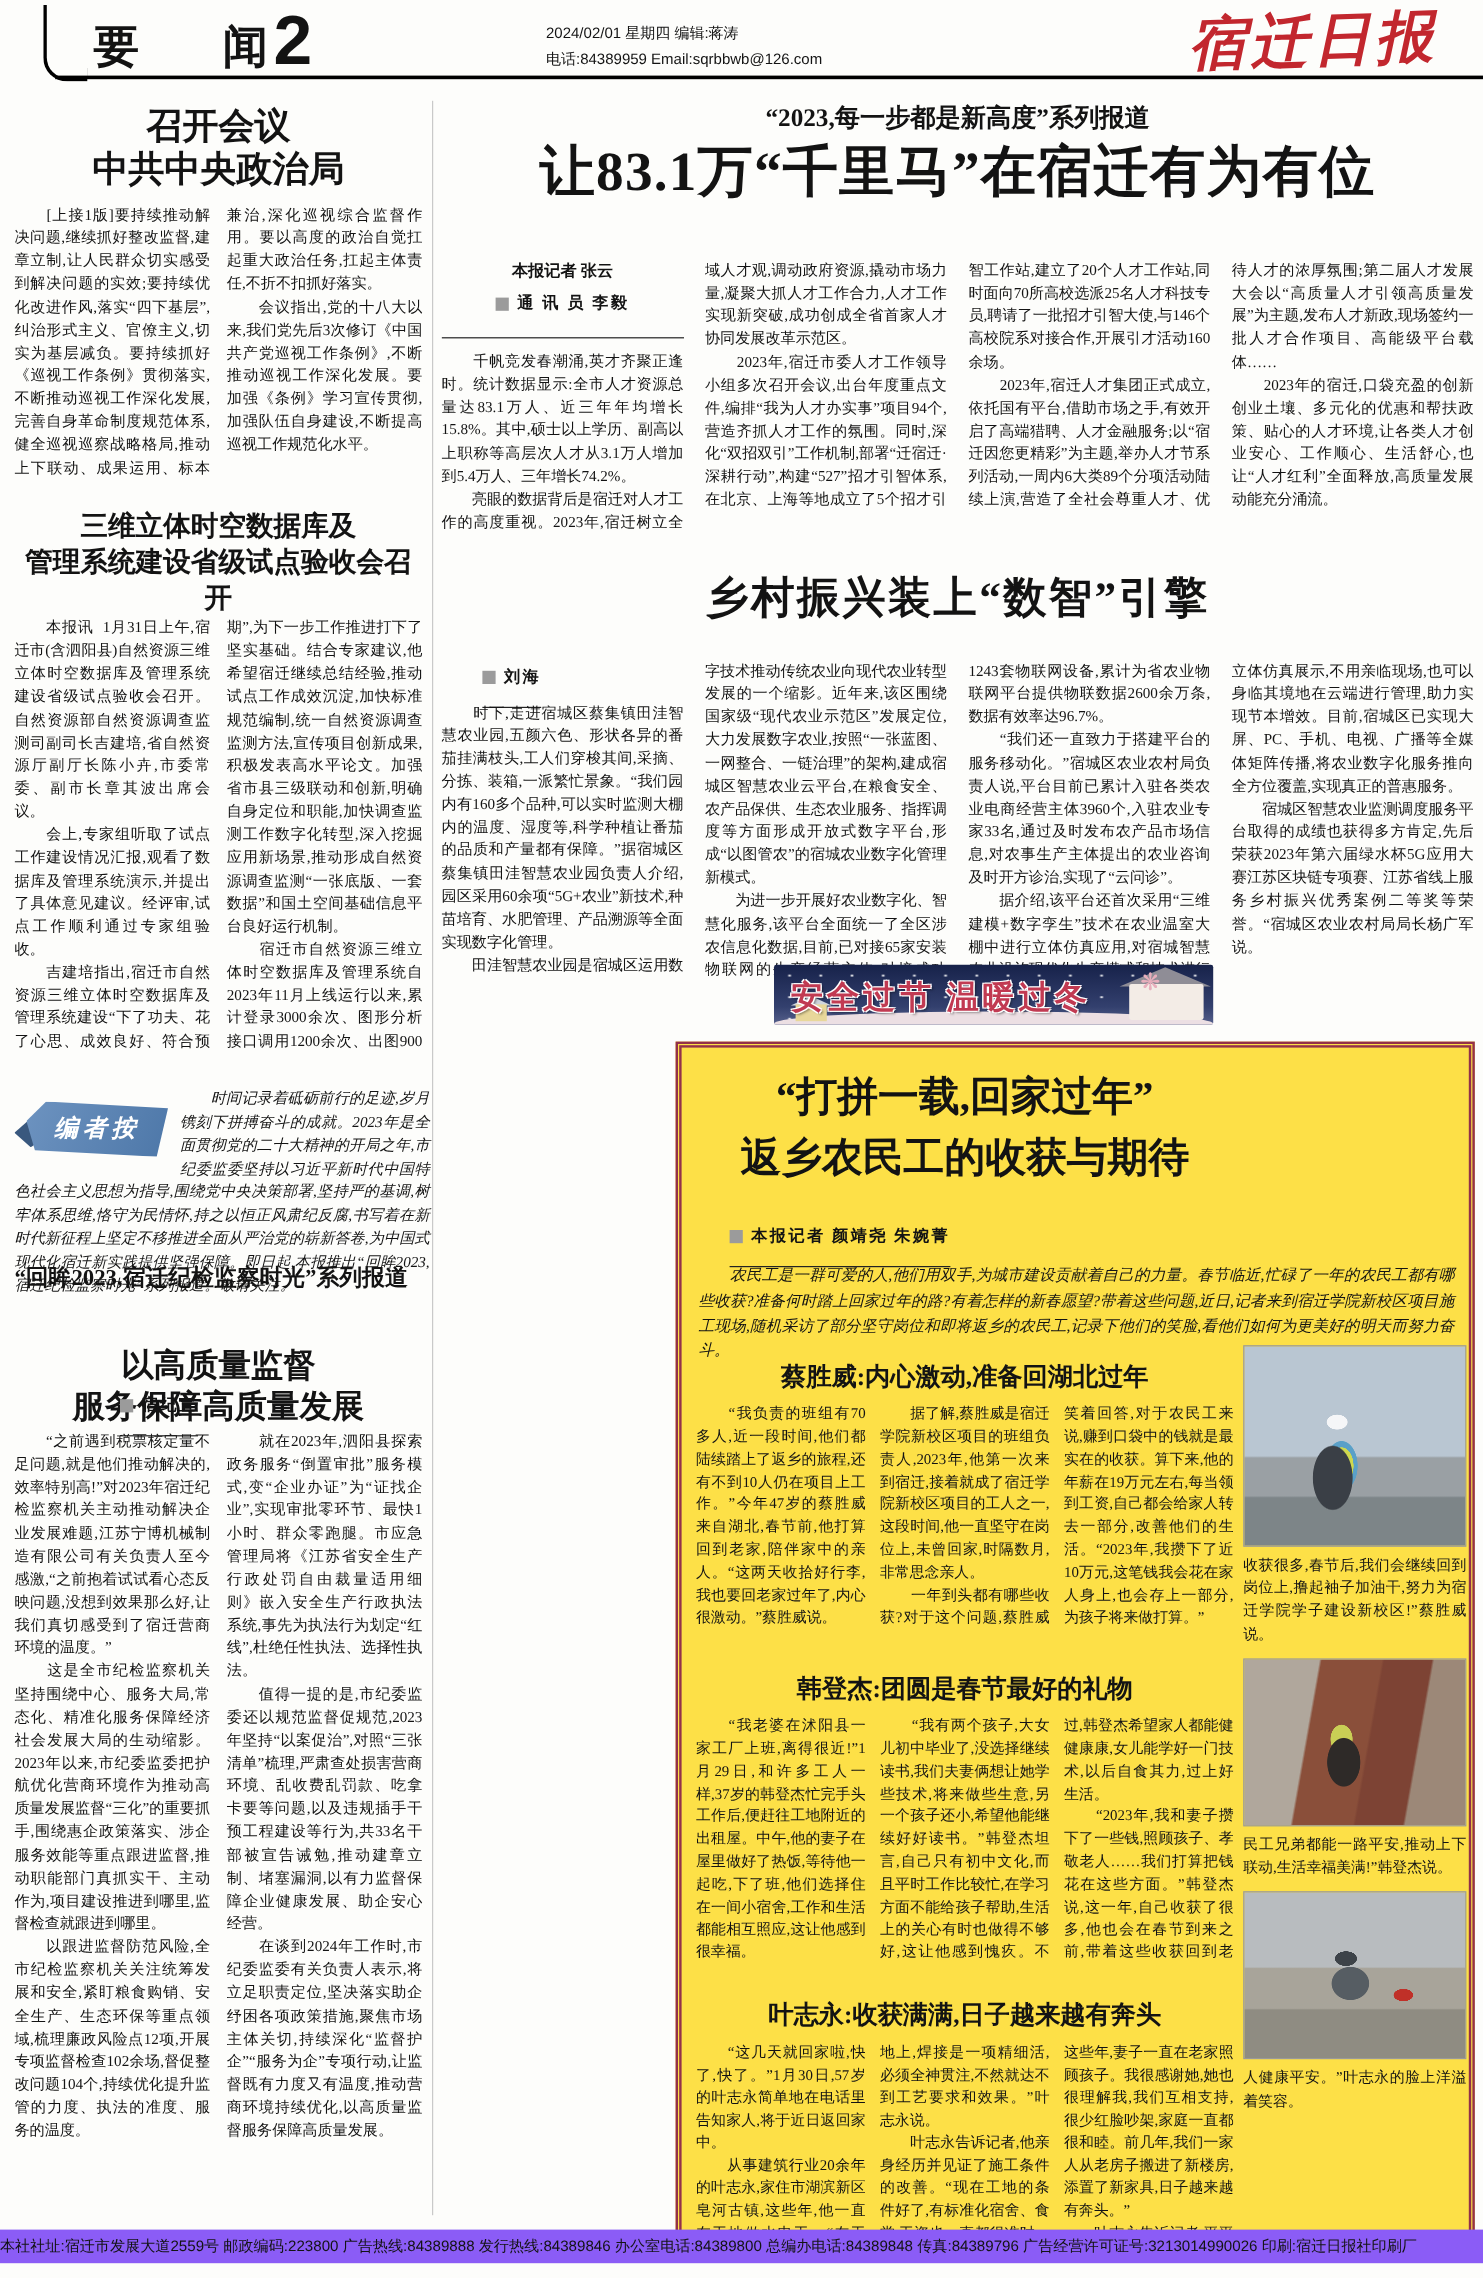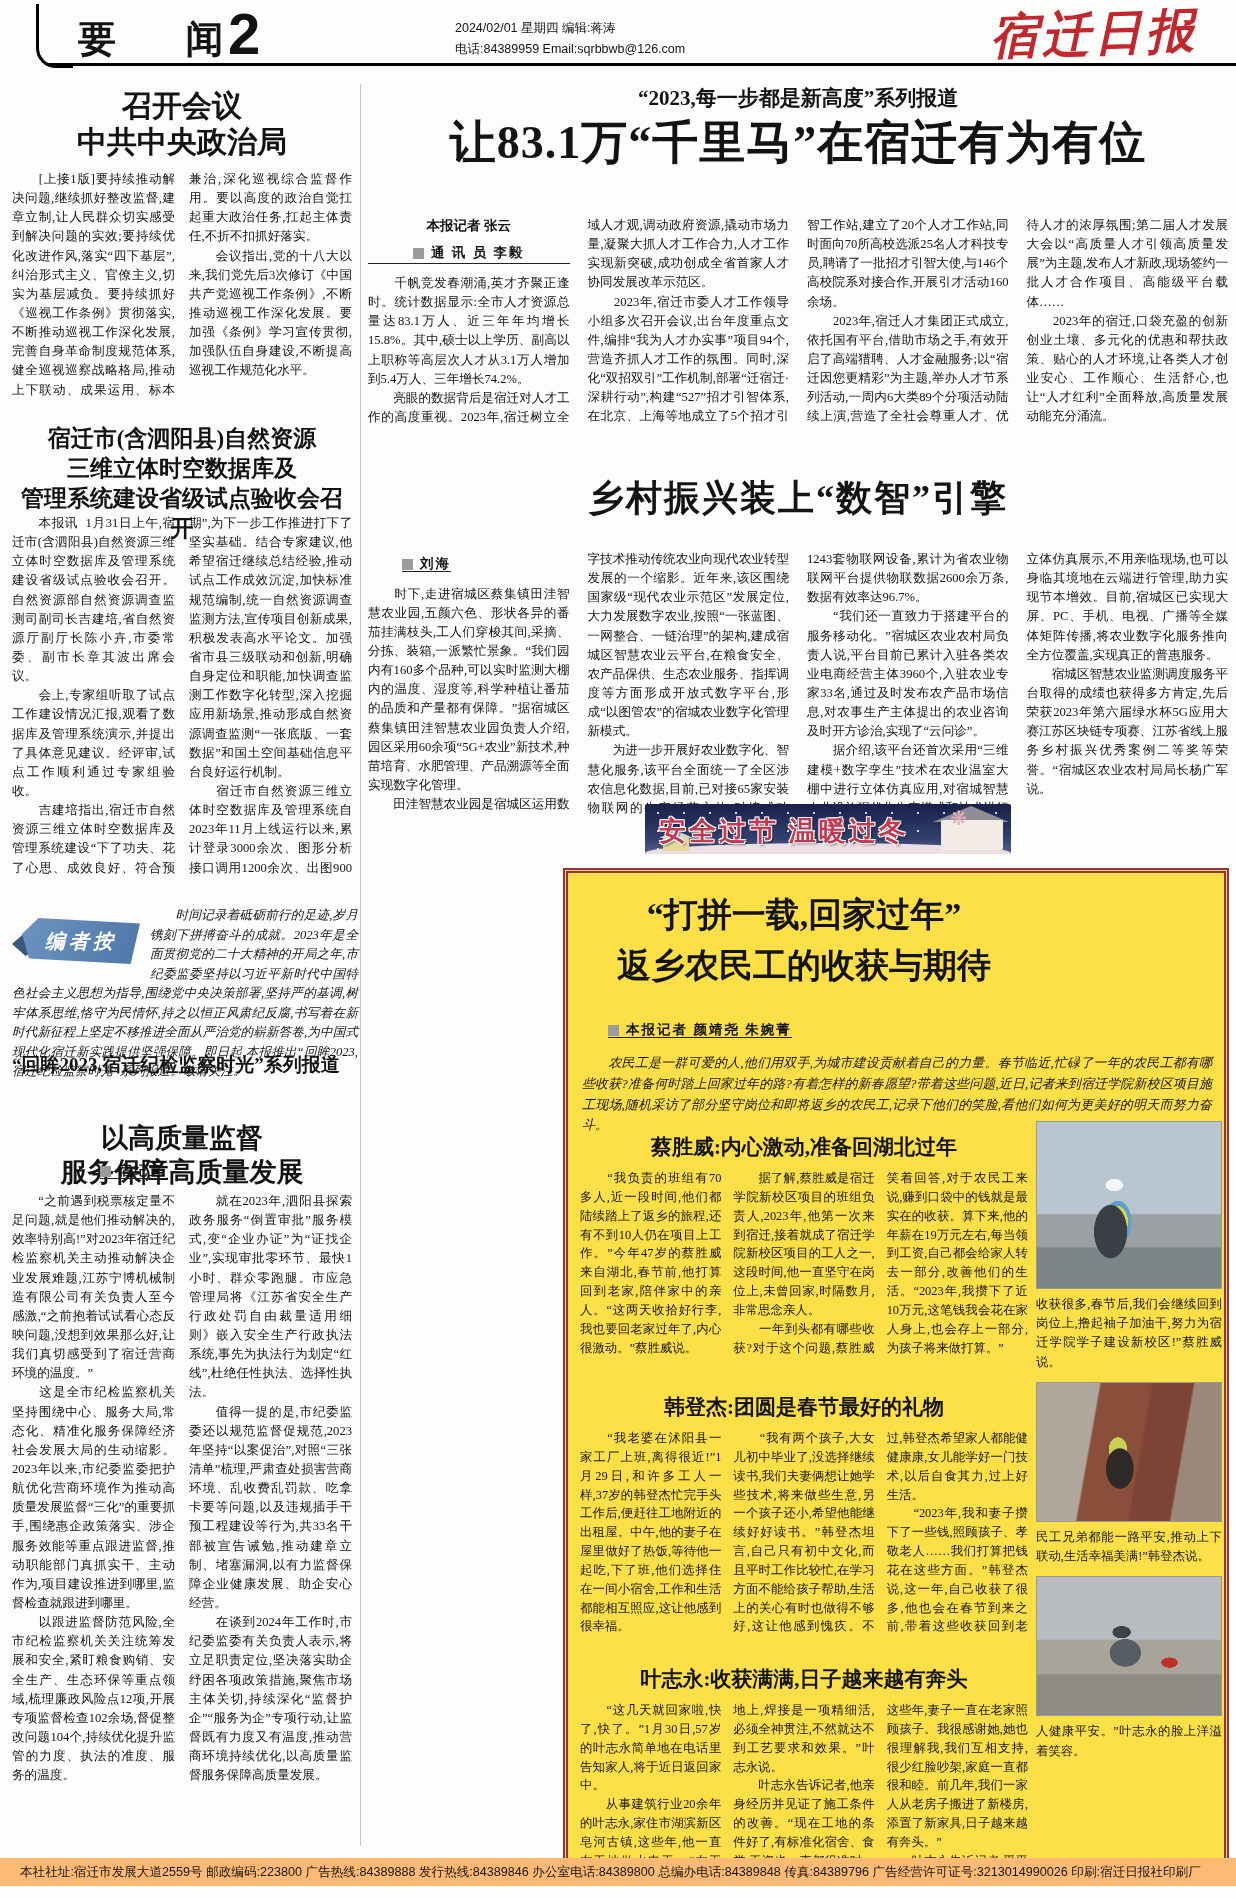--- a/index.html
+++ b/index.html
@@ -7,21 +7,21 @@
        font-family:"Liberation Serif","DejaVu Serif",serif;overflow:hidden;}
   .abs{position:absolute;}
   .center{text-align:center;}
   .bold{font-weight:bold;}
   .bodytext{font-size:12.6px;line-height:1.52;text-align:justify;white-space:pre-wrap;overflow:hidden;}
   .cols2{column-count:2;column-gap:14px;}
   .cols3{column-count:3;column-gap:12px;}
   .cols4{column-count:4;column-gap:18px;margin-top:22px;}
   .sq{display:inline-block;width:11px;height:11px;background:#9b9b9b;margin-right:7px;vertical-align:middle;}
   .byline{font-size:13.5px;font-weight:bold;}
-  .byline .ul{border-bottom:1.5px solid #222;padding-bottom:0;letter-spacing:2px;font-family:Liberation Serif, serif;}
+  .byline .ul{border-bottom:1.5px solid #222;padding-bottom:18px;letter-spacing:2px;font-family:Liberation Serif, serif;}
   
   .corner{left:36px;top:4px;width:34px;height:61px;border-left:3px solid #000;border-bottom:3px solid #000;border-bottom-left-radius:20px;}
   .headrule{left:46px;top:63px;right:0;height:3px;background:#000;}
   .sec-label{left:78px;top:14px;font-size:38px;font-weight:bold;letter-spacing:30px;}
   .pageno{left:228px;top:0px;font-size:58px;font-weight:bold;font-family:"Liberation Sans",sans-serif;}
   .dateblock{left:455px;top:18px;font-size:12.5px;line-height:1.7;font-family:"Liberation Sans",sans-serif;}
   .masthead{right:38px;top:2px;font-size:48px;font-weight:bold;font-style:italic;color:#c2272e;
             transform:rotate(-2deg);letter-spacing:4px;font-family:"DejaVu Serif",serif;}
   .vdivider{left:360px;top:84px;width:1px;height:1762px;background:#c9c9c9;}
   
@@ -81,22 +81,22 @@
   .ph2{height:140px;margin-top:10px;background:
       radial-gradient(30px 44px at 45% 62%,#2e2a28 0 45%,transparent 47%),
       radial-gradient(20px 26px at 44% 48%,#c9cf55 0 45%,transparent 47%),
       linear-gradient(100deg,#b0a79c 0 30%,#8a4f3a 31% 55%,#7d4334 56% 75%,#9c8878 76%);}
   .ph3{height:140px;margin-top:10px;background:
       radial-gradient(16px 10px at 72% 62%,#c03028 0 50%,transparent 52%),
       radial-gradient(34px 30px at 48% 55%,#565d63 0 45%,transparent 47%),
       radial-gradient(18px 12px at 46% 40%,#3d4349 0 50%,transparent 52%),
       linear-gradient(#b8bcbf 0 45%,#a8a49a 46% 70%,#8f8c82 71%);}
   
-  .footer{left:0;top:1858px;width:1236px;height:28px;background:#fdba74;
-          font-size:12.6px;line-height:28px;padding-left:20px;box-sizing:border-box;
+  .footer{left:0;top:1858px;width:1236px;height:28px;background:#8b5cf6;
+          font-size:12.6px;line-height:28px;box-sizing:border-box;
           font-family:"Liberation Sans",sans-serif;}
 </style>
 </head>
 <body>
 
 <div class="abs corner"></div>
 <div class="abs headrule"></div>
 <div class="abs sec-label">要  闻</div>
 <div class="abs pageno">2</div>
 <div class="abs dateblock">
@@ -108,21 +108,20 @@
 
 <div class="abs a-title center bold">
   <div>召开会议</div>
   <div>中共中央政治局</div>
 </div>
 <div class="abs a-body bodytext cols2">　　[上接1版]要持续推动解决问题,继续抓好整改监督,建章立制,让人民群众切实感受到解决问题的实效;要持续优化改进作风,落实“四下基层”,纠治形式主义、官僚主义,切实为基层减负。要持续抓好《巡视工作条例》贯彻落实,不断推动巡视工作深化发展,完善自身革命制度规范体系,健全巡视巡察战略格局,推动上下联动、成果运用、标本兼治,深化巡视综合监督作用。要以高度的政治自觉扛起重大政治任务,扛起主体责任,不折不扣抓好落实。
 　　会议指出,党的十八大以来,我们党先后3次修订《中国共产党巡视工作条例》,不断推动巡视工作深化发展。要加强《条例》学习宣传贯彻,加强队伍自身建设,不断提高巡视工作规范化水平。
 　　会议还研究了其他事项。</div>
 
 <div class="abs b-title center bold">
-  <div>宿迁市(含泗阳县)自然资源</div>
   <div>三维立体时空数据库及</div>
   <div>管理系统建设省级试点验收会召开</div>
 </div>
 <div class="abs b-body bodytext cols2"><span>　　本报讯  1月31日上午,宿迁市(含泗阳县)自然资源三维立体时空数据库及管理系统建设省级试点验收会召开。自然资源部自然资源调查监测司副司长吉建培,省自然资源厅副厅长陈小卉,市委常委、副市长章其波出席会议。
 　　会上,专家组听取了试点工作建设情况汇报,观看了数据库及管理系统演示,并提出了具体意见建议。经评审,试点工作顺利通过专家组验收。
 　　吉建培指出,宿迁市自然资源三维立体时空数据库及管理系统建设“下了功夫、花了心思、成效良好、符合预期”,为下一步工作推进打下了坚实基础。结合专家建议,他希望宿迁继续总结经验,推动试点工作成效沉淀,加快标准规范编制,统一自然资源调查监测方法,宣传项目创新成果,积极发表高水平论文。加强省市县三级联动和创新,明确自身定位和职能,加快调查监测工作数字化转型,深入挖掘应用新场景,推动形成自然资源调查监测“一张底版、一套数据”和国土空间基础信息平台良好运行机制。
 　　宿迁市自然资源三维立体时空数据库及管理系统自2023年11月上线运行以来,累计登录3000余次、图形分析接口调用1200余次、出图900余张、成果下载300余次、统计报表导出500余次。</span></div>
 
 <div class="abs ednote">
   <span class="ribbon">

